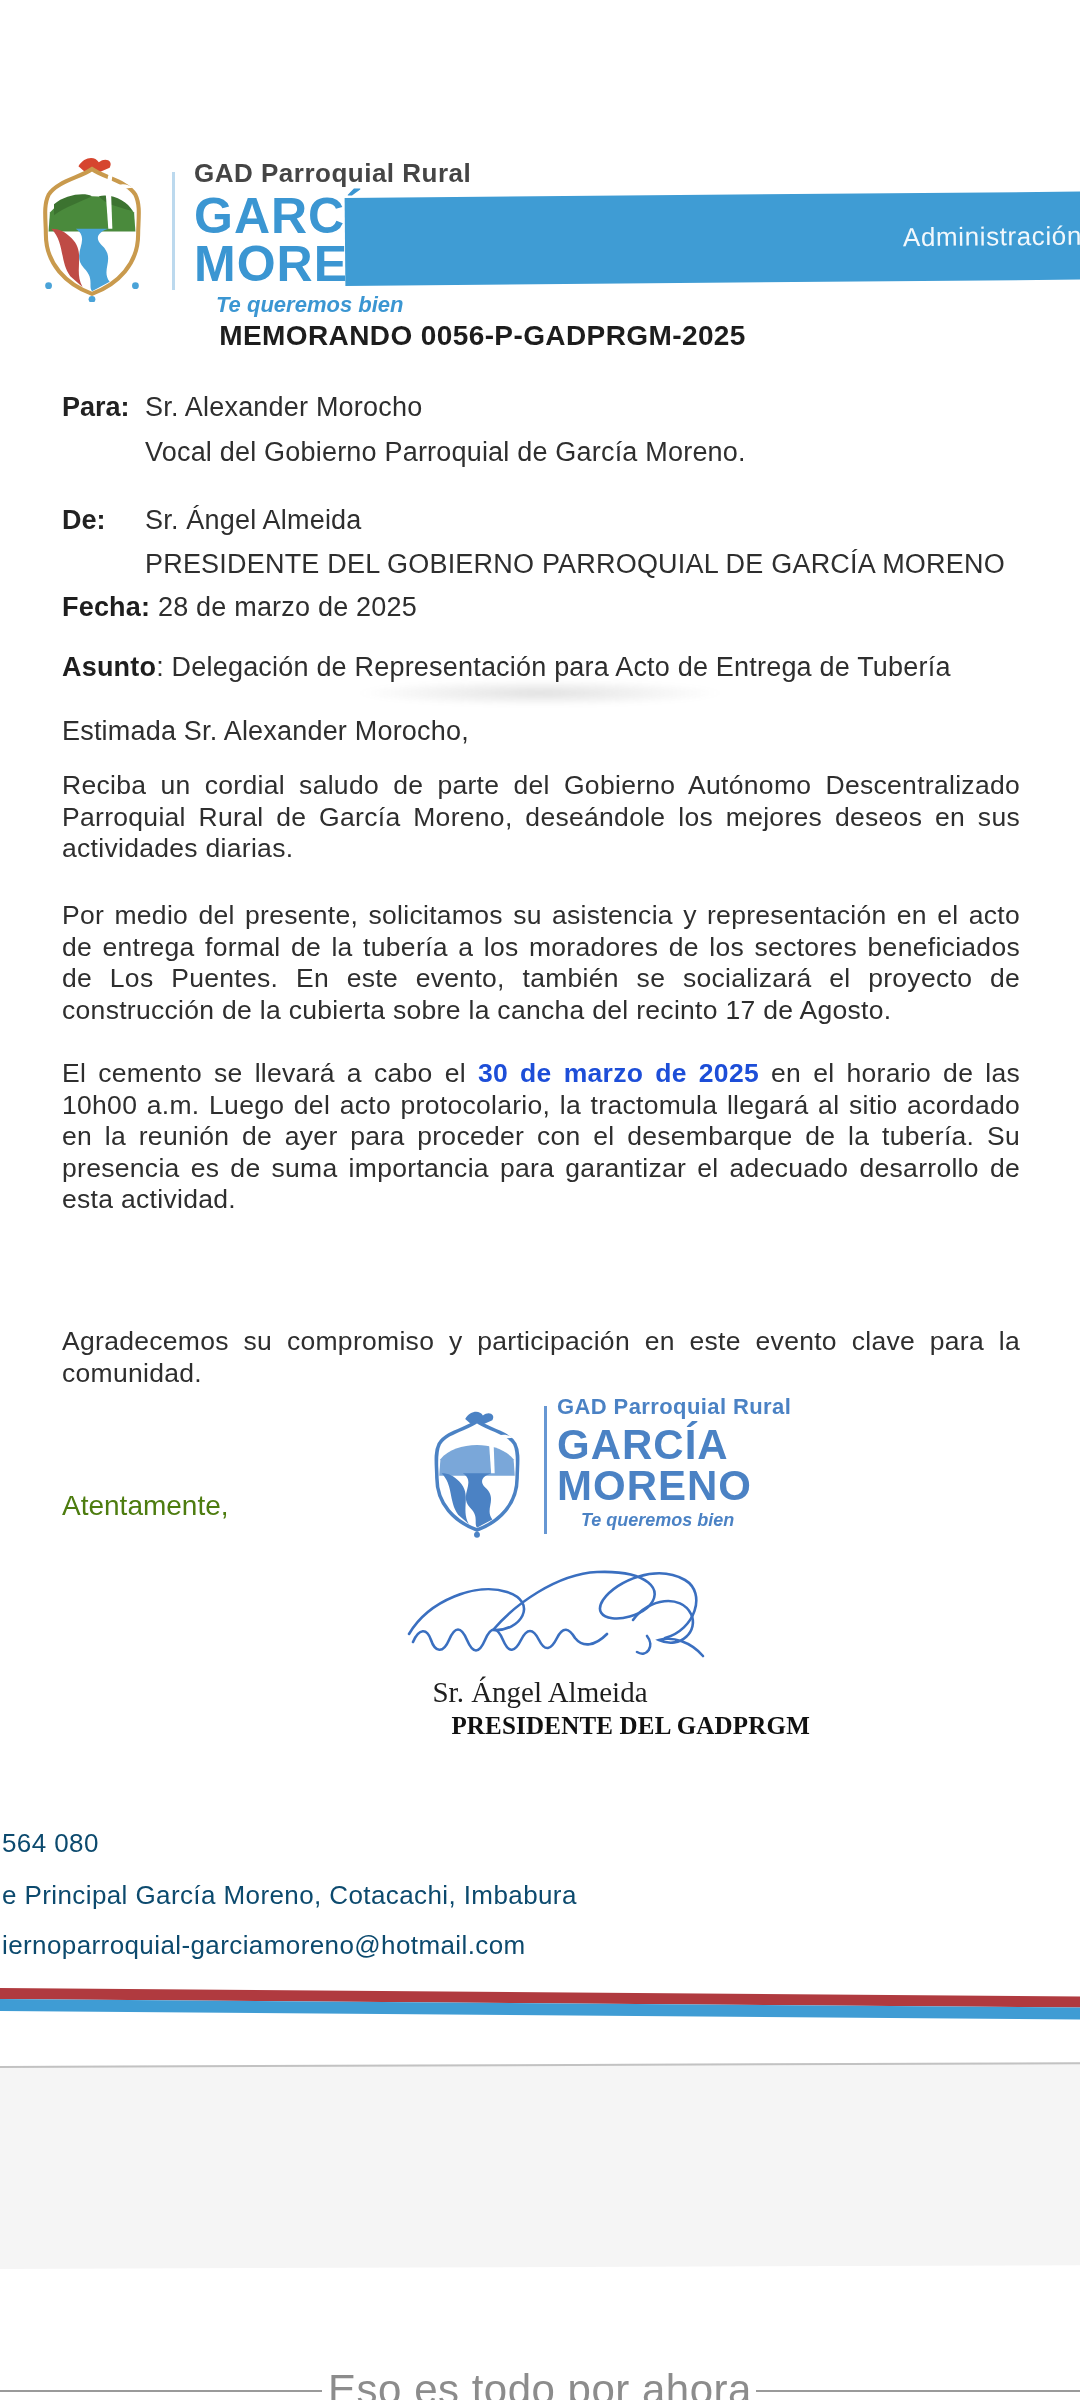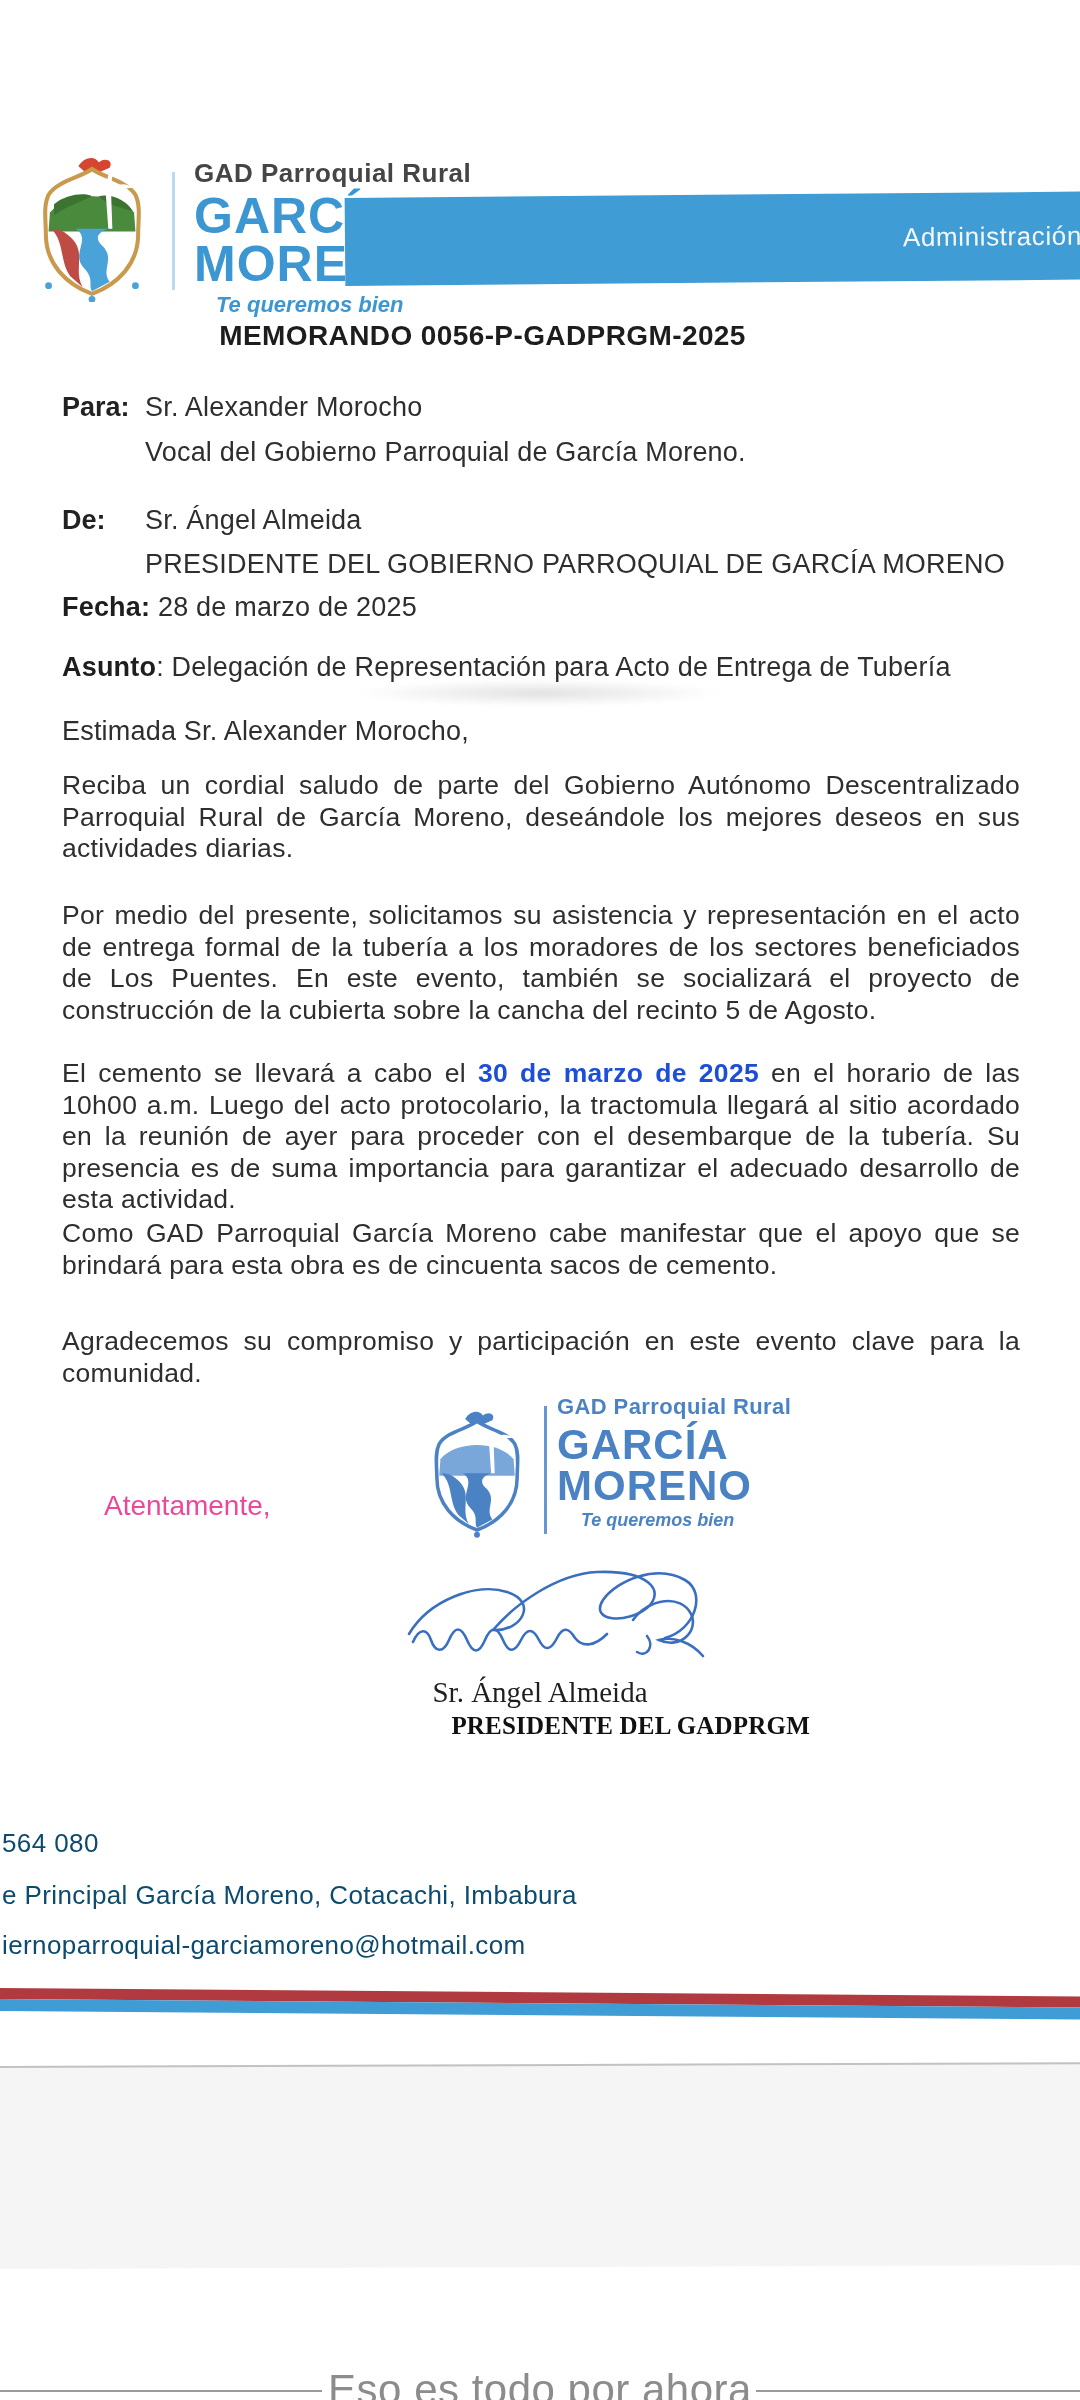--- a/index.html
+++ b/index.html
@@ -31,21 +31,21 @@
 
   
   .stamp{position:absolute;left:418px;top:1392px;display:flex;opacity:.92;}
   .stamp-emblem{width:118px;height:158px;}
   .stamp-sep{width:3px;height:128px;background:#5b8fd0;margin:14px 10px 0 8px;}
   .stamp-text{color:#3c78c0;line-height:1;padding-top:4px;}
   .stamp-org{font-size:22px;font-weight:600;letter-spacing:.4px;margin-bottom:6px;}
   .stamp-name{font-size:42px;font-weight:800;letter-spacing:1px;line-height:41px;}
   .stamp-slogan{font-size:18px;font-style:italic;font-weight:700;margin-top:5px;margin-left:24px;}
 
-  .closing{position:absolute;left:62px;top:1490px;font-size:28px;color:#ec4899;margin-left:42px;}
+  .closing{position:absolute;left:62px;top:1490px;font-size:28px;color:#4d7c0f;}
   .signature{position:absolute;left:395px;top:1538px;width:330px;height:138px;}
   .sig-name{position:absolute;left:270px;top:1676px;width:540px;text-align:center;font-family:"Liberation Serif",serif;font-size:29px;color:#1f1f1f;}
   .sig-title{position:absolute;left:270px;top:1712px;width:540px;text-align:right;font-family:"Liberation Serif",serif;font-size:25px;font-weight:700;color:#111;letter-spacing:.2px;}
 
   .foot-frag{position:absolute;left:2px;font-size:26px;color:#0c4a6e;letter-spacing:.4px;white-space:nowrap;}
 
   .stripe{position:absolute;left:-8px;width:1100px;transform:rotate(0.45deg);transform-origin:left center;}
   .stripe-red{top:1988px;height:11px;background:#b03a3f;}
   .stripe-blue{top:1999px;height:12px;background:#3f9cd4;}
 
@@ -99,23 +99,22 @@
 
   <div class="inline-line" style="top:592px"><b>Fecha:</b><span> 28 de marzo de 2025</span></div>
 
   <div class="inline-line" style="top:652px"><b>Asunto</b><span>: Delegación de Representación para Acto de Entrega de Tubería</span></div>
 
   <div class="smudge" style="left:355px;top:680px;width:370px;height:26px;"></div>
 
   <div class="inline-line" style="top:716px">Estimada Sr. Alexander Morocho,</div>
 
   <div class="para" style="top:770px">Reciba un cordial saludo de parte del Gobierno Autónomo Descentralizado Parroquial Rural de García Moreno, deseándole los mejores deseos en sus actividades diarias.</div>
-  <div class="para" style="top:900px">Por medio del presente, solicitamos su asistencia y representación en el acto de entrega formal de la tubería a los moradores de los sectores beneficiados de Los Puentes. En este evento, también se socializará el proyecto de construcción de la cubierta sobre la cancha del recinto 5 de Agosto.</div>
+  <div class="para" style="top:900px">Por medio del presente, solicitamos su asistencia y representación en el acto de entrega formal de la tubería a los moradores de los sectores beneficiados de Los Puentes. En este evento, también se socializará el proyecto de construcción de la cubierta sobre la cancha del recinto 17 de Agosto.</div>
   <div class="para" style="top:1058px"><span>El cemento se llevará a cabo el </span><b>30 de marzo de 2025</b><span> en el horario de las 10h00 a.m. Luego del acto protocolario, la tractomula llegará al sitio acordado en la reunión de ayer para proceder con el desembarque de la tubería. Su presencia es de suma importancia para garantizar el adecuado desarrollo de esta actividad.</span></div>
-  <div class="para" style="top:1218px">Como GAD Parroquial García Moreno cabe manifestar que el apoyo que se brindará para esta obra es de cincuenta sacos de cemento.</div>
   <div class="para" style="top:1326px">Agradecemos su compromiso y participación en este evento clave para la comunidad.</div>
 
   <div class="stamp">
     <svg class="stamp-emblem" viewBox="0 0 100 112" xmlns="http://www.w3.org/2000/svg">
       <path d="M40,12 C44,5 52,4 55,9 C60,5 66,8 63,13 L54,17 L47,18 Z" fill="#3c78c0"></path>
       <path d="M50,14 C58,20 76,23 82,33 C86,41 84,52 84,62 C84,84 69,99 50,106 C31,99 16,84 16,62 C16,52 14,41 18,33 C24,23 42,20 50,14 Z" fill="#ffffff" stroke="#3c78c0" stroke-width="3"></path>
       <path d="M19,46 C32,30 68,30 81,46 L82,60 L18,60 Z" fill="#6fa0d6"></path>
       <path d="M20,58 C30,68 26,82 34,93 L43,101 C36,88 46,76 35,65 C30,60 26,58 20,58 Z" fill="#3c78c0"></path>
       <path d="M38,58 C50,66 34,76 44,87 C52,95 47,100 50,104 L63,97 C56,88 68,80 57,70 C51,64 56,60 62,58 Z" fill="#3c78c0"></path>
       <path d="M60,30 L62,58 L65,58 L64,30 Z" fill="#ffffff"></path>

